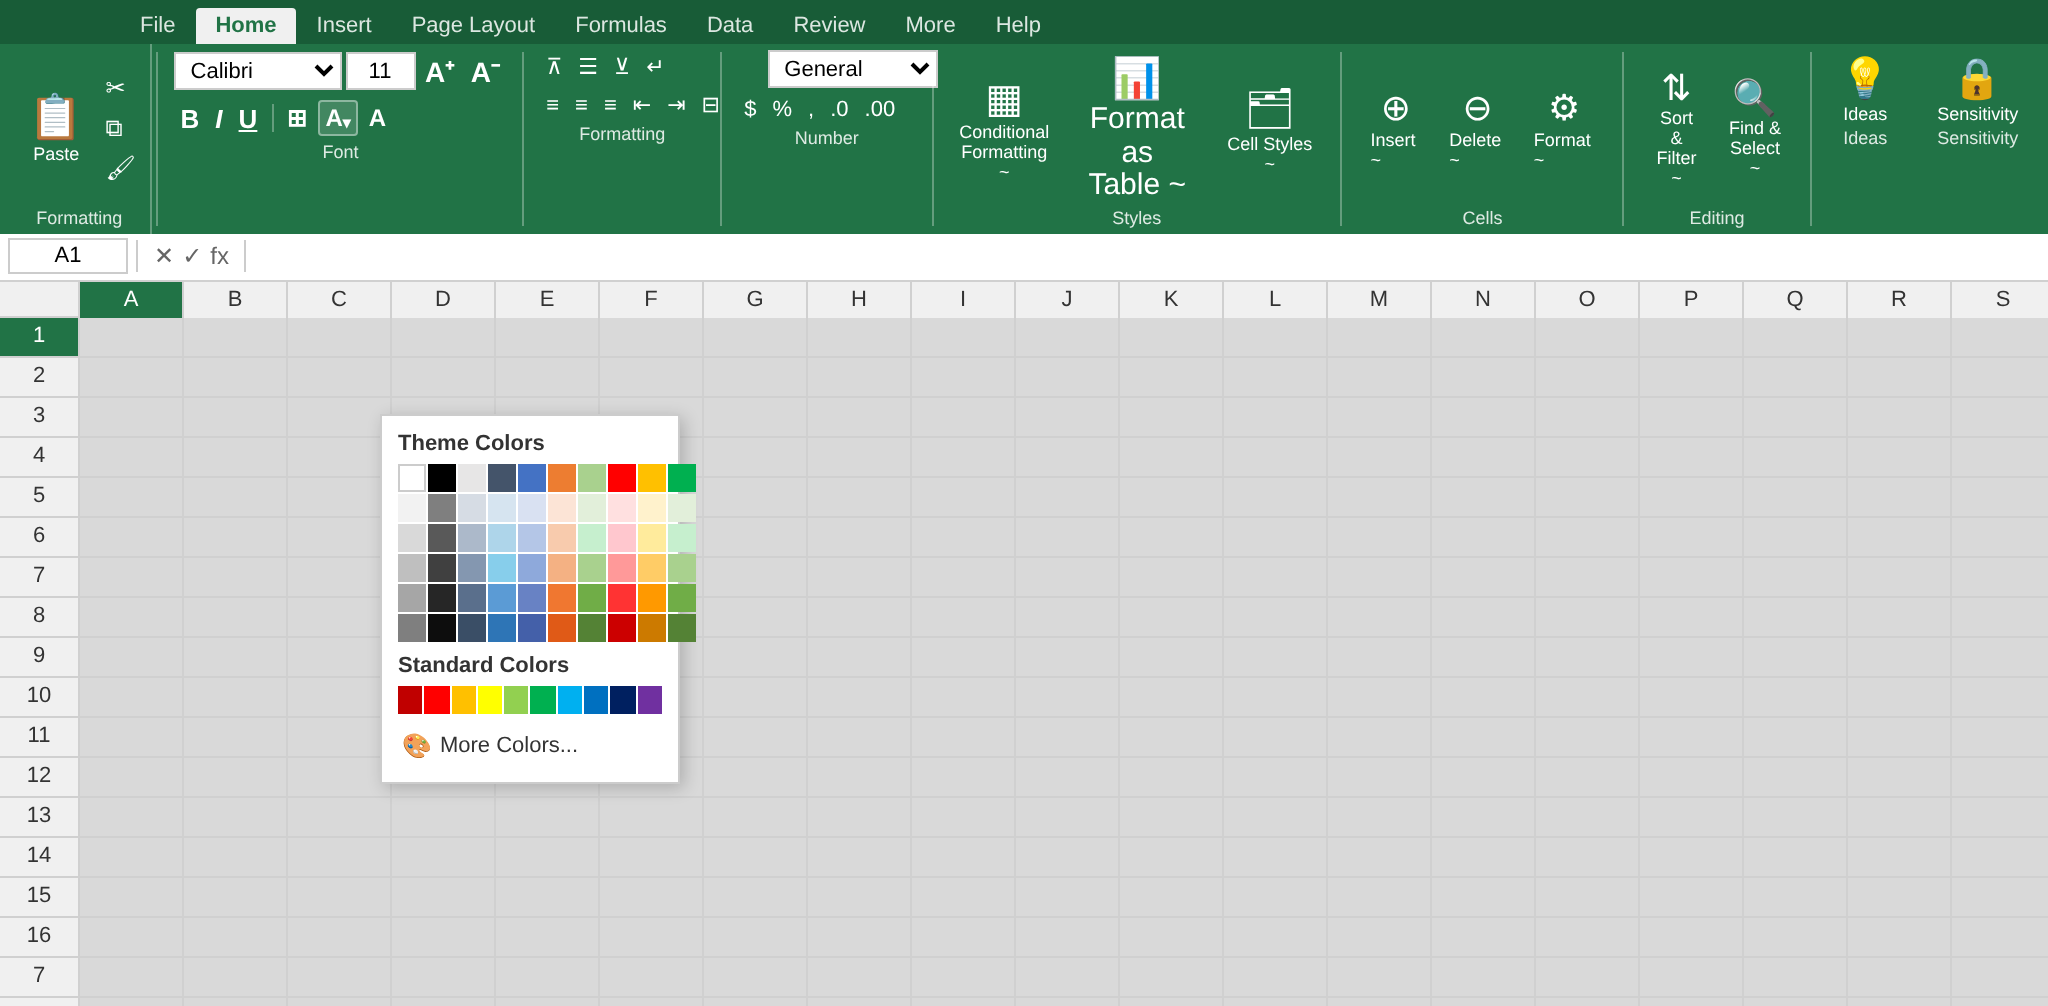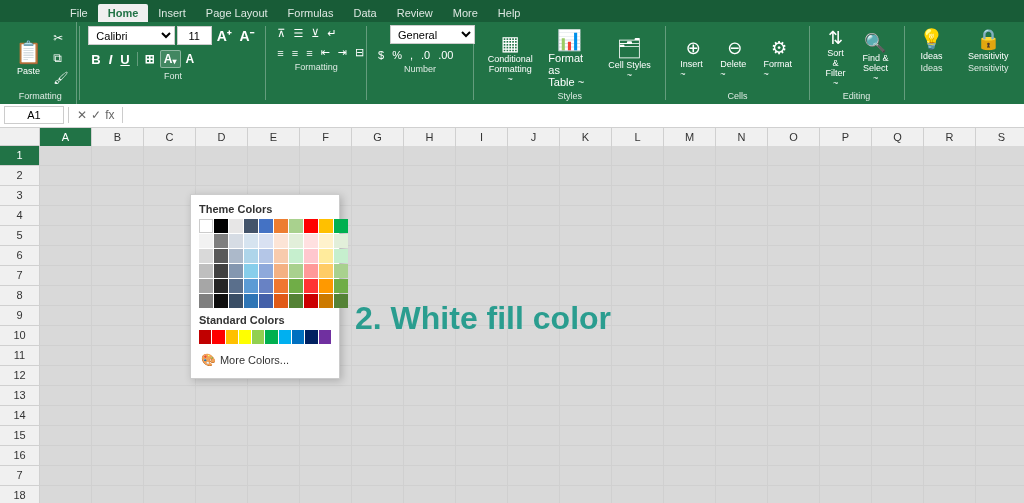--- a/index.html
+++ b/index.html
@@ -165,21 +165,21 @@
 
   <div style="display:flex;flex-direction:column;padding:3px 6px;align-items:center;min-width:155px;">
     <div style="display:flex;align-items:center;gap:4px;flex:1;">
       <div class="big-btn" style="min-width:42px;">
         <div style="font-size:20px;color:white;">▦</div>
         <div style="font-size:9px;color:white;text-align:center;white-space:pre-line;line-height:1.1;">Conditional
 Formatting ~</div>
       </div>
       <div class="big-btn" style="min-width:42px;">
         <div style="font-size:20px;">📊</div>
-        <div style="font-size:11px;color:white;text-align:left;white-space:pre-line;line-height:1.1;">Format as
+        <div style="font-size:15px;color:white;text-align:center;white-space:pre-line;line-height:1.1;">Format as
 Table ~</div>
       </div>
       <div class="big-btn" style="min-width:42px;">
         <div style="font-size:20px;">🗂</div>
         <div style="font-size:9px;color:white;text-align:center;">Cell Styles ~</div>
       </div>
     </div>
     <div class="section-label">Styles</div>
   </div>
 
@@ -675,21 +675,20 @@
           <div class="cell" style="width: 52px;"></div>
           <div class="cell" style="width: 52px;"></div>
           <div class="cell" style="width: 52px;"></div>
           <div class="cell" style="width: 52px;"></div>
           <div class="cell" style="width: 52px;"></div>
         </div>
       </div>
   </div>
 
   <div class="overlay-text">
-    <div>2. White fill color</div>
   </div>
 
   <div class="color-picker-dropdown">
     <div class="picker-section-title">Theme Colors</div>
     <div class="color-grid" id="theme-color-grid">
         <div class="color-swatch" style="background: rgb(255, 255, 255); border: 1px solid rgb(204, 204, 204);"></div>
         <div class="color-swatch" style="background: rgb(0, 0, 0); border: 1px solid transparent;"></div>
         <div class="color-swatch" style="background: rgb(231, 230, 230); border: 1px solid transparent;"></div>
         <div class="color-swatch" style="background: rgb(68, 84, 106); border: 1px solid transparent;"></div>
         <div class="color-swatch" style="background: rgb(68, 114, 196); border: 1px solid transparent;"></div>

